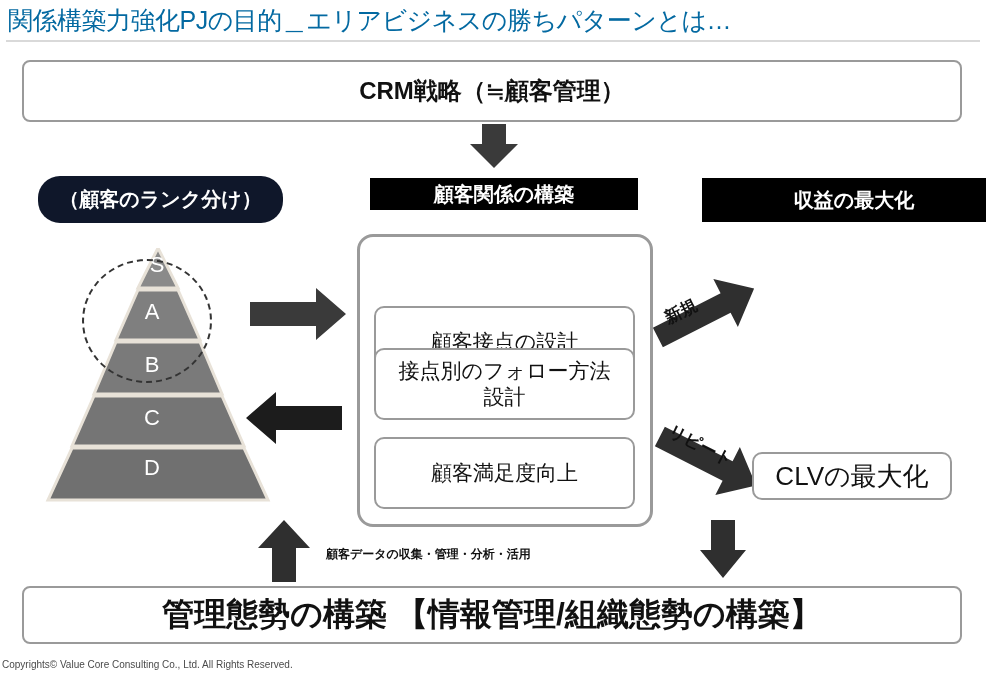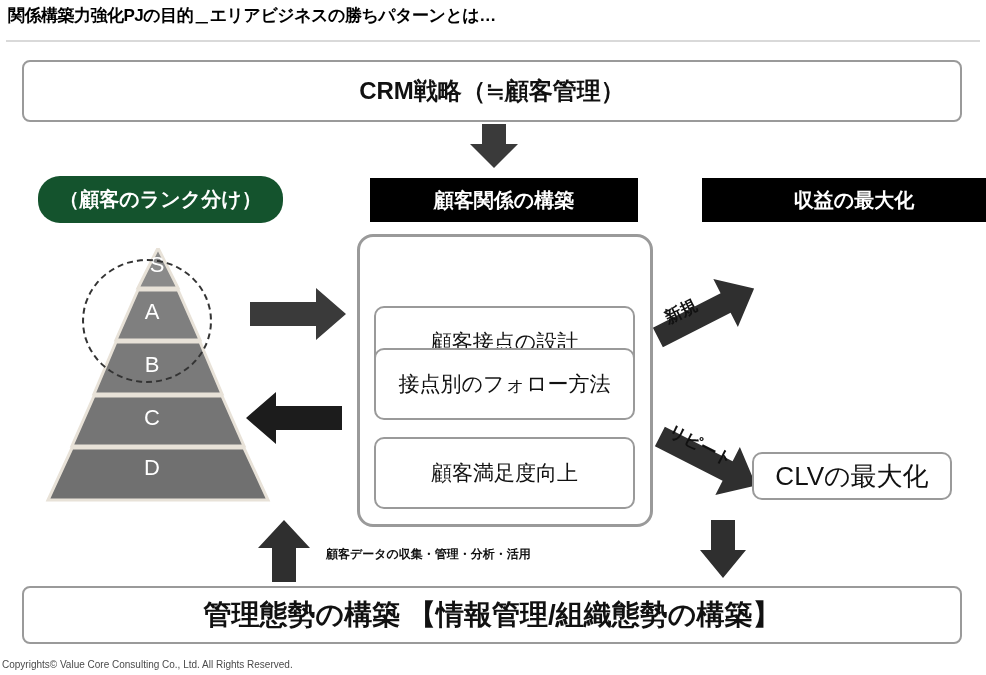--- a/index.html
+++ b/index.html
@@ -19,24 +19,24 @@
     position: relative;
     width: 986px;
     height: 675px;
   }
 
   
   .title {
     position: absolute;
     left: 8px;
     top: 4px;
-    font-size: 17px;
-    font-weight: bold;
+    font-size: 25px;
+    font-weight: normal;
     letter-spacing: -0.5px;
-    color: #000000;
+    color: #0369a1;
     white-space: nowrap;
   }
   .title-rule {
     position: absolute;
     left: 6px;
     top: 40px;
     width: 974px;
     height: 2px;
     background: #d9d9d9;
   }
@@ -68,42 +68,42 @@
   }
   #crm-box .accent {
     color: #d81f1f;
     text-decoration: underline;
   }
 
   
   .chip-gray {
     position: absolute;
     box-sizing: border-box;
-    background: #14532d;
+    background: #0f172a;
     border-radius: 22px;
     color: #ffffff;
     font-weight: bold;
     font-size: 20px;
     display: flex;
     align-items: center;
     justify-content: center;
   }
   .chip-black {
     position: absolute;
     box-sizing: border-box;
     background: #000000;
     color: #ffffff;
     font-weight: bold;
     font-size: 20px;
     display: flex;
     align-items: center;
     justify-content: center;
   }
   #rank-chip   { left: 38px;  top: 176px; width: 245px; height: 47px; }
-  #build-chip  { left: 370px; top: 178px; width: 268px; height: 44px; }
+  #build-chip  { left: 370px; top: 178px; width: 268px; height: 32px; }
   #profit-chip { left: 702px; top: 178px; width: 304px; height: 44px; }
 
   
   #pyramid {
     position: absolute;
     left: 26px;
     top: 248px;
     width: 264px;
     height: 254px;
   }
@@ -150,21 +150,21 @@
   #crv-box { left: 772px; top: 264px; width: 200px; height: 56px; font-size: 26px; }
   #clv-box { left: 752px; top: 452px; width: 200px; height: 48px; font-size: 26px; }
 
   
   #mgmt-box {
     left: 22px;
     top: 586px;
     width: 940px;
     height: 58px;
     border-radius: 8px;
-    font-size: 28px;
+    font-size: 32px;
     font-weight: bold;
   }
 
   
   .shape { position: absolute; }
 
   #arrow-down-crm { left: 470px; top: 124px; }
   #arrow-right-1  { left: 250px; top: 288px; }
   #arrow-left-1   { left: 246px; top: 392px; }
   #arrow-up-1     { left: 258px; top: 520px; }
@@ -251,20 +251,21 @@
     <svg width="96" height="52" viewBox="0 0 96 52">
       <polygon points="96,14 30,14 30,0 0,26 30,52 30,38 96,38" fill="#1c1c1c"></polygon>
     </svg>
   </div>
 
   <div class="rbox" id="center-box"></div>
   <div class="rbox" id="step1">顧客接点の設計</div>
   <div class="rbox" id="step2">
     <div>
       <div>接点別のフォロー方法</div>
+      <div>設計</div>
     </div>
   </div>
   <div class="rbox" id="step3">顧客満足度向上</div>
 
   <div class="shape" id="arrow-diag-new">
     <svg width="116" height="82" viewBox="0 0 116 82">
       <g transform="rotate(-27 58 41)">
         <polygon points="4,30 80,30 80,14 112,41 80,68 80,52 4,52" fill="#2f2f2f"></polygon>
       </g>
     </svg>

